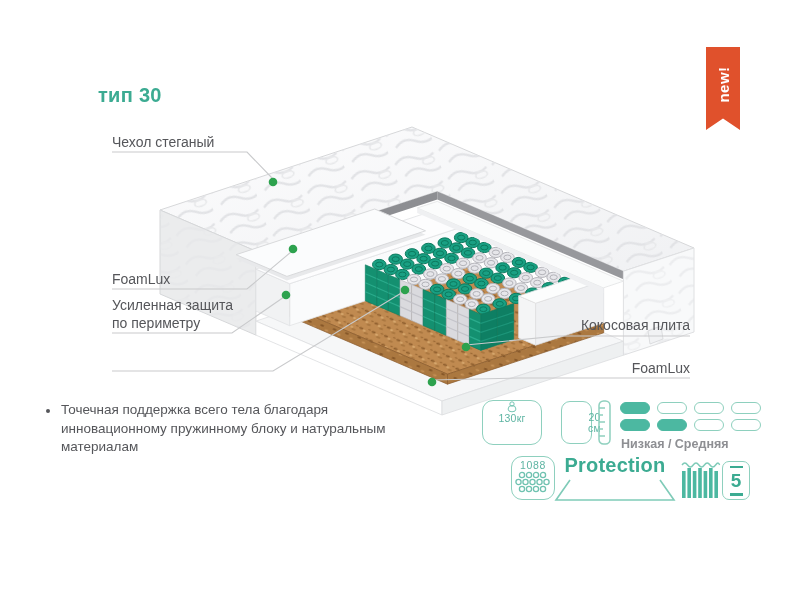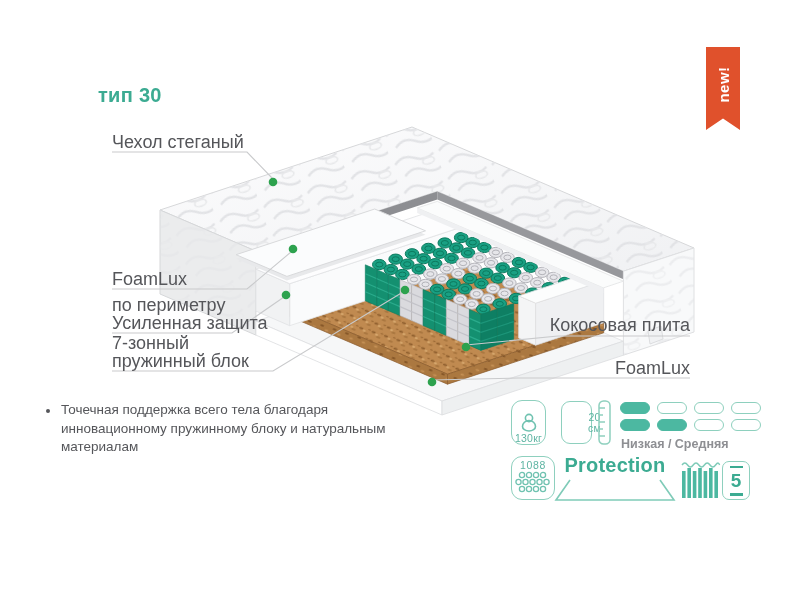--- a/index.html
+++ b/index.html
@@ -5,33 +5,33 @@
   :root{
     --accent:#3cab92; --accent-light:#8ed0be; --accent-mid:#5db4a2;
     --pill:#4cb8a1; --orange:#e0512c; --text:#55565a; --muted:#8e8f93;
     --line:#c9cacc; --dot:#2da24e;
   }
   html,body{margin:0;padding:0;background:#ffffff;}
   body{font-family:"Liberation Sans","DejaVu Sans",sans-serif;}
   .stage{position:relative;width:800px;height:592px;background:#ffffff;overflow:hidden;margin:0;}
   .stage svg.scene{position:absolute;left:0;top:0;}
   .title{position:absolute;left:98px;top:84px;font-size:20px;font-weight:700;letter-spacing:.3px;color:var(--accent);}
-  .callout{position:absolute;font-size:18px;color:var(--text);line-height:18px;white-space:nowrap;}
+  .callout{position:absolute;font-size:14px;color:var(--text);line-height:18px;white-space:nowrap;}
   .callout.right{text-align:right;}
   .badge{position:absolute;left:706px;top:47px;width:34px;height:83px;background:var(--orange);
          clip-path:polygon(0 0,100% 0,100% 100%,50% 86%,0 100%);
          display:flex;align-items:center;justify-content:center;}
   .badge span{transform:rotate(-90deg) translate(4px,0);color:#fff;font-size:15px;font-weight:700;letter-spacing:.5px;}
   .bullet-row{position:absolute;left:46px;top:401px;width:390px;display:flex;}
   .bullet-dot{width:4px;height:4px;border-radius:50%;background:var(--text);margin:8px 11px 0 0;flex:none;}
   .bullet-text{font-size:13.5px;line-height:18.5px;color:var(--text);width:372px;}
   .card{position:absolute;border:1.6px solid var(--accent-light);border-radius:11px;box-sizing:border-box;
         display:flex;flex-direction:column;align-items:center;justify-content:flex-end;color:var(--accent-mid);}
   .card .cap{font-size:10.5px;line-height:11px;letter-spacing:.2px;}
-  .card-weight{left:511px;top:400px;width:35px;height:45px;padding-bottom:0;}
+  .card-weight{left:482px;top:400px;width:60px;height:45px;padding-bottom:20px;}
   .card-height{left:561px;top:401px;width:31px;height:43px;border-radius:9px;justify-content:center;}
   .card-height .cap{text-align:center;margin-left:36px;}
   .ruler{position:absolute;left:598px;top:400px;}
   .pills{position:absolute;left:620px;top:402px;}
   .prow{display:flex;margin-bottom:5px;}
   .pill{width:30px;height:12px;border-radius:6px;border:1.4px solid var(--accent-light);box-sizing:border-box;margin-right:7px;}
   .pill.filled{background:var(--pill);border-color:var(--pill);}
   .firmness-label{position:absolute;left:621px;top:437px;font-size:12.5px;color:var(--muted);font-weight:bold;}
   .card-springs{left:511px;top:456px;width:44px;height:44px;justify-content:flex-start;padding-top:3px;text-align:center;}
   .protection{position:absolute;left:552px;top:456px;width:126px;text-align:center;color:var(--accent);
@@ -284,26 +284,22 @@
 
   <div class="badge">
     <span>new!</span>
   </div>
 
   <div class="title">тип 30</div>
 
   <div class="callout" style="left:112px;top:133px;">Чехол стеганый</div>
   <div class="callout" style="left:112px;top:270px;">FoamLux</div>
   <div class="callout" style="left:112px;top:296px;">
+    <div>Усиленная защита</div>
     <div>по периметру</div>
-    <div>Усиленная защита</div>
-  </div>
-  <div class="callout" style="left:112px;top:334px;">
-    <div>7-зонный</div>
-    <div>пружинный блок</div>
   </div>
   <div class="callout right" style="right:110px;top:316px;">Кокосовая плита</div>
   <div class="callout right" style="right:110px;top:359px;">FoamLux</div>
 
   <div class="bullet-row">
     <div class="bullet-dot"></div>
     <div class="bullet-text">Точечная поддержка всего тела благодаря инновационному пружинному блоку и натуральным материалам</div>
   </div>
 
   <div class="card card-weight">

